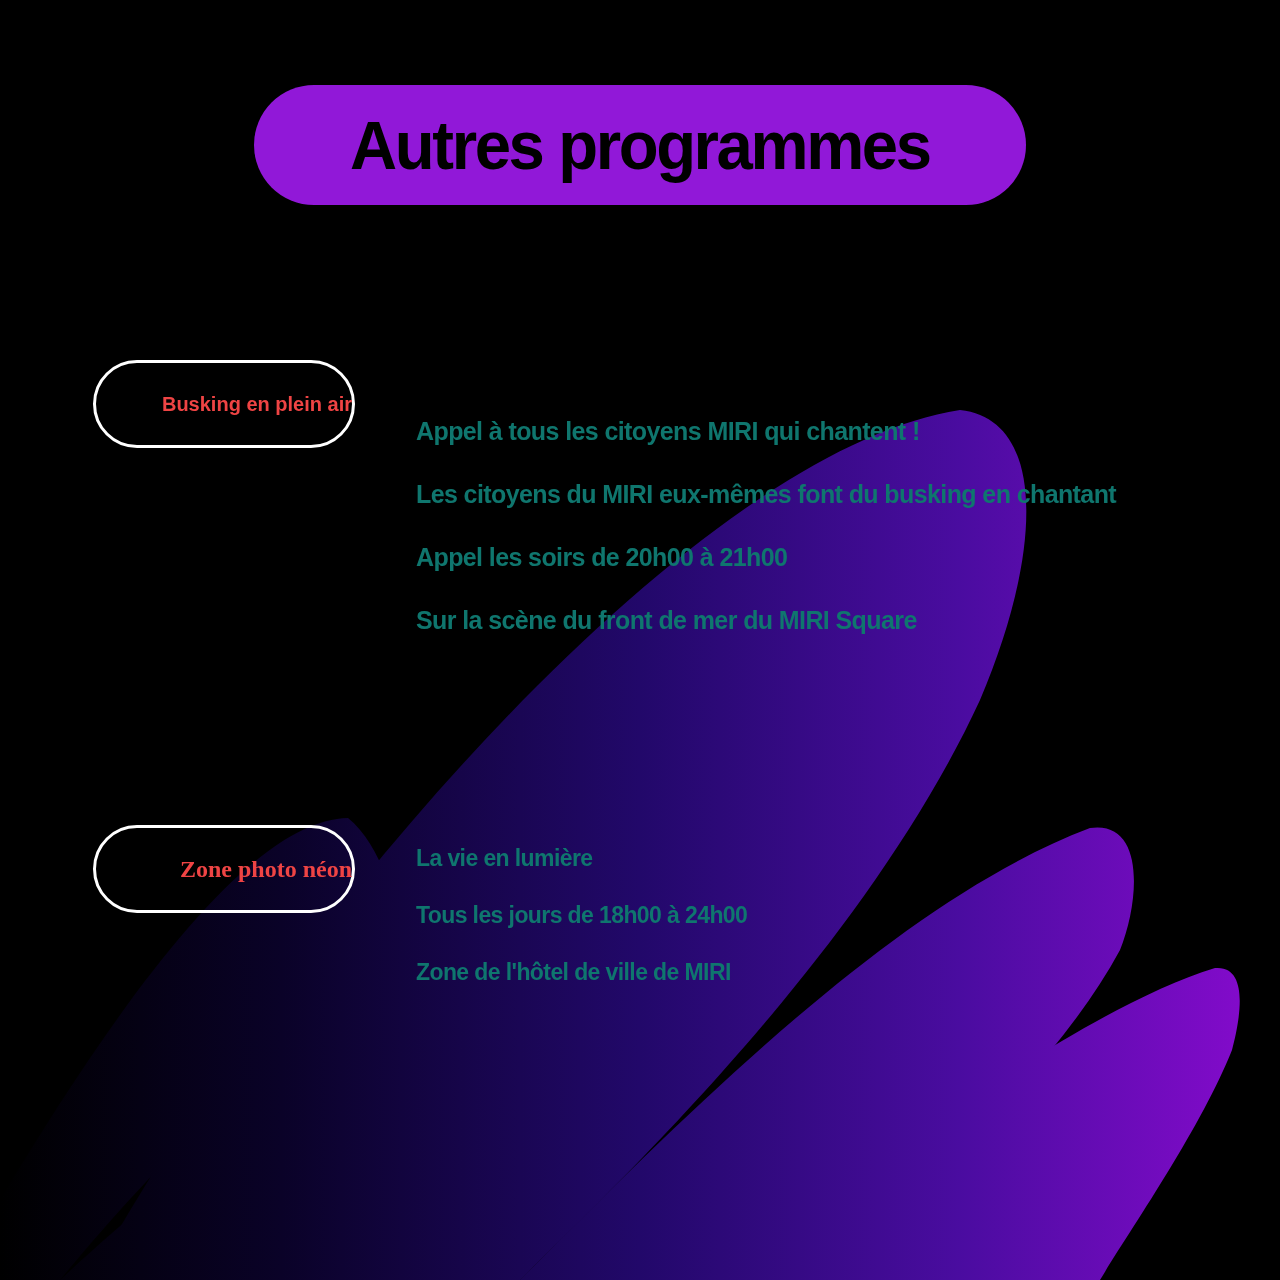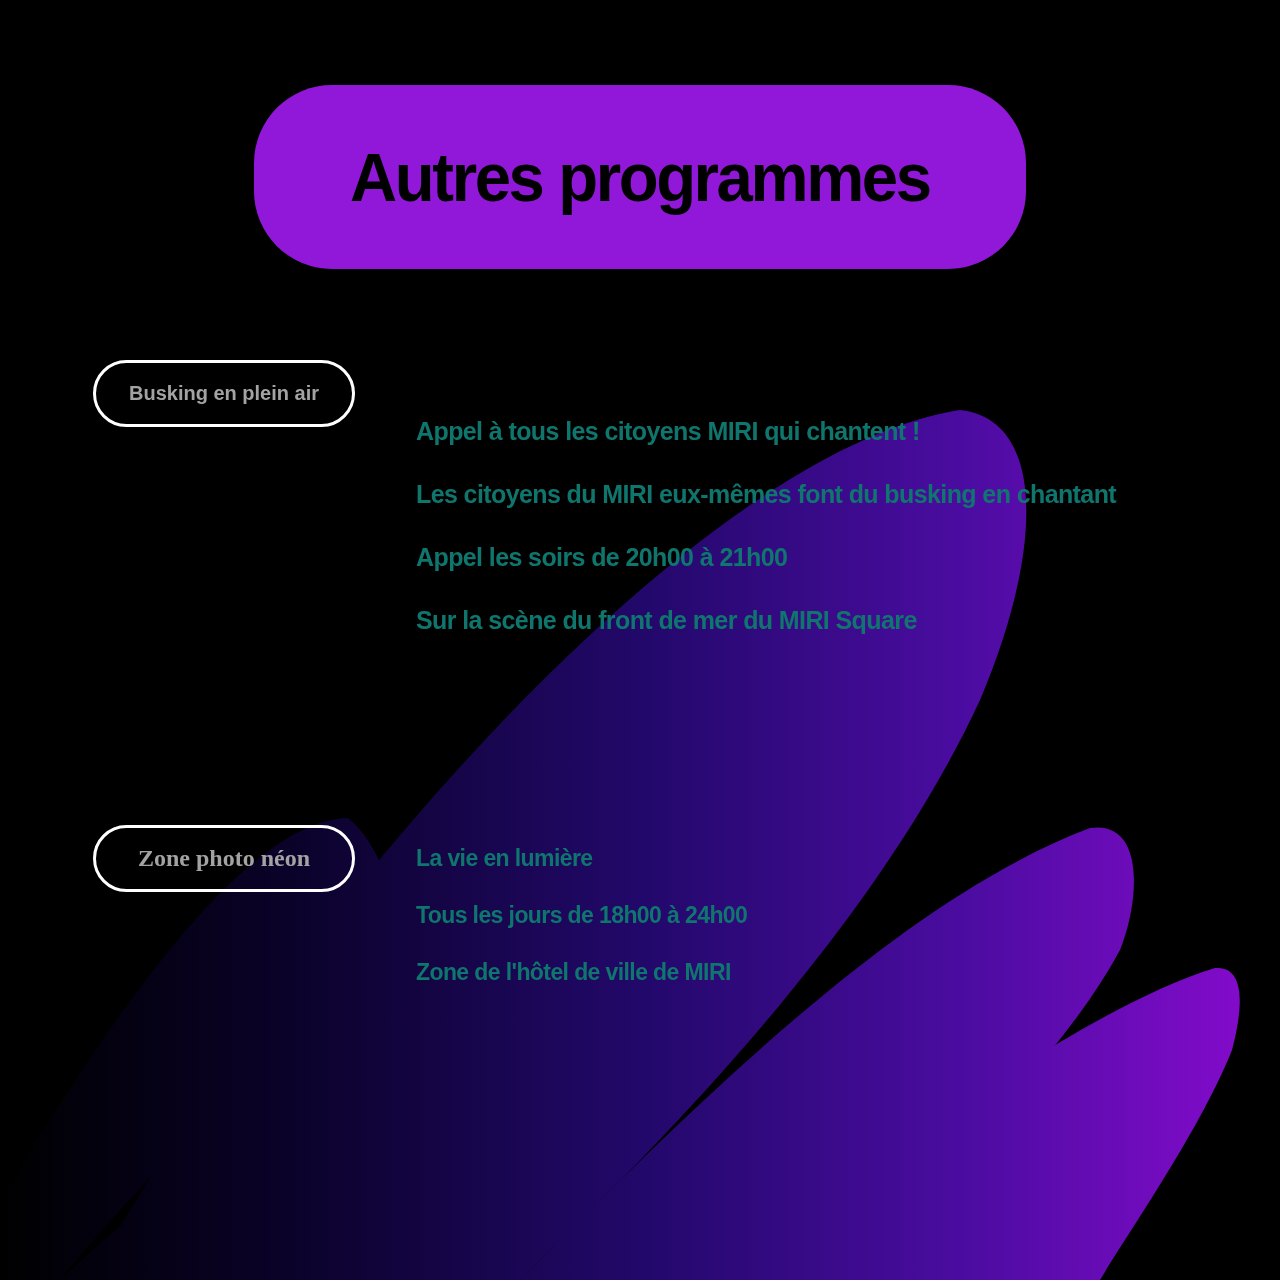--- a/index.html
+++ b/index.html
@@ -1,33 +1,33 @@
 <!DOCTYPE html>
 <html><head>
   <meta charset="utf-8">
   <style>
     html, body { margin: 0; padding: 0; background: #000; }
     body { width: 1280px; height: 1280px; position: relative; overflow: hidden;
            font-family: "Liberation Sans", "DejaVu Sans", sans-serif; }
     .bg { position: absolute; left: 0; top: 0; width: 1280px; height: 1280px; z-index: 0; }
     .title-pill {
-      position: absolute; left: 254px; top: 85px; width: 772px; height: 184px;
+      position: absolute; left: 254px; top: 85px; width: 772px; height: 120px;
       border-radius: 78px; background: #9118d8;
       display: flex; align-items: center; justify-content: center; z-index: 2;
     }
     .title-pill h1 {
       margin: 0; font-size: 68px; font-weight: 700; color: #000;
       letter-spacing: -2.5px; line-height: 1;
       transform: scaleX(0.96);
     }
     .tag-pill {
-      position: absolute; left: 93px; width: 262px; height: 67px;
+      position: absolute; left: 93px; width: 262px; height: 88px;
       border: 3px solid #fff; border-radius: 46px; box-sizing: border-box;
-      display: flex; align-items: center; justify-content: center;
-      color: #a3a3a3; font-weight: 700; z-index: 2; background: transparent;
+      display: flex; align-items: center; justify-content: flex-end;
+      color: #ef4444; font-weight: 700; z-index: 2; background: transparent;
     }
     .tag-1 { top: 360px; font-size: 20px; }
     .tag-2 { top: 825px; font-size: 24px; font-family: Liberation Serif, serif; }
     .desc { position: absolute; left: 416px; z-index: 2; color: #0f766e; font-weight: 700;
             letter-spacing: -0.6px; }
     .desc p { margin: 0; white-space: nowrap; }
     .desc-1 { top: 415px; font-size: 25px; }
     .desc-1 p { height: 63px; line-height: 32px; }
     .desc-2 { top: 844px; font-size: 23px; }
     .desc-2 p { height: 57px; line-height: 28px; }

